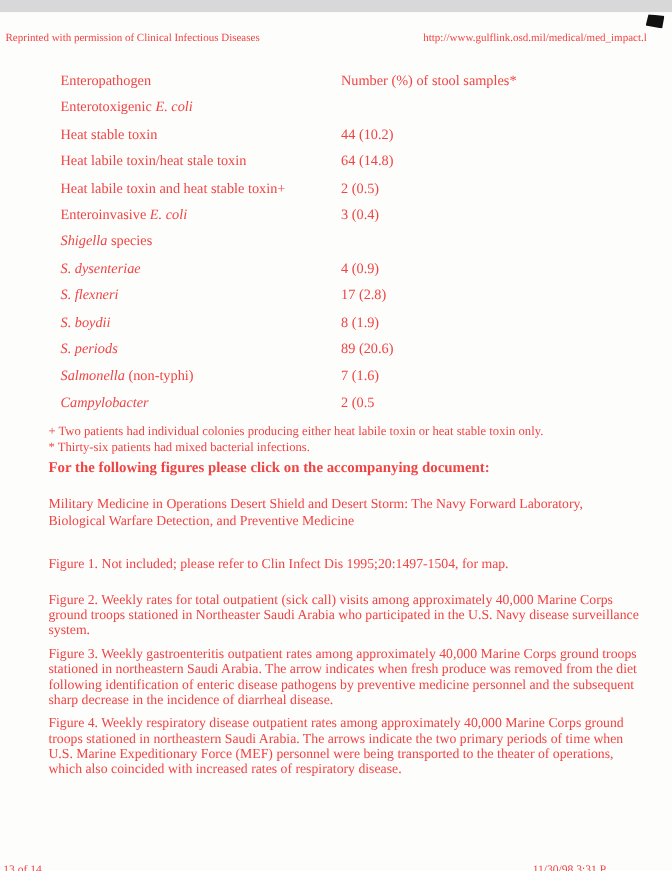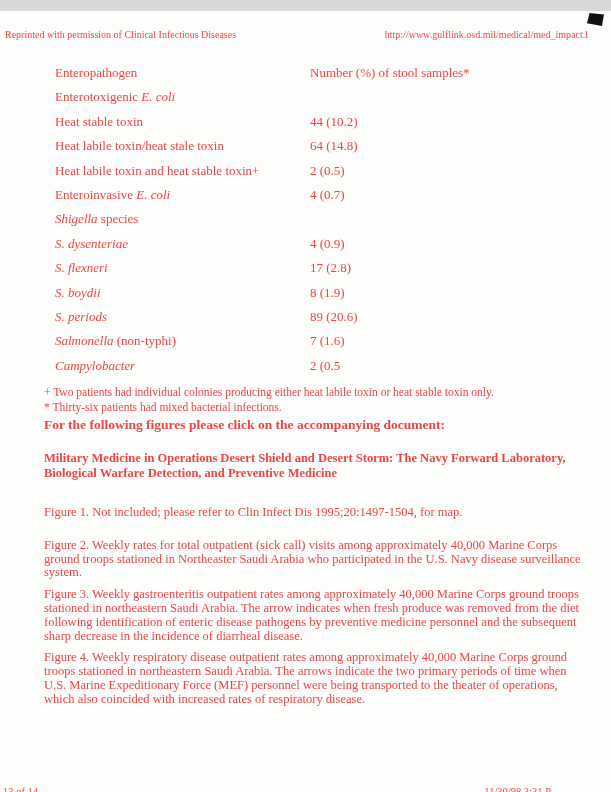--- a/index.html
+++ b/index.html
@@ -13,21 +13,21 @@
   .header { position:absolute; top:18px; left:5px; right:23px;
             display:flex; justify-content:space-between; font-size:10px; }
   .corner-mark { position:absolute; top:2px; right:7px; width:17px; height:13px;
                  background:#111; clip-path:polygon(15% 0, 100% 12%, 88% 100%, 0 78%); }
   .content { position:absolute; top:50px; left:44px; right:26px; }
   .table { margin-left:11px; font-size:13px; }
   .trow { display:grid; grid-template-columns:255px auto; height:24.4px; line-height:24.4px; }
   .trow .c1 i, .trow .c1 em { font-style:italic; }
   .footnotes { font-size:11.5px; line-height:14.5px; margin-top:7px; }
   .click-heading { font-size:13.5px; font-weight:bold; margin-top:3px; }
-  .doc-title { font-size:12.5px; font-weight:bold; margin-top:18px; width:540px; line-height:15px; }
+  .doc-title { font-size:12.5px; font-weight:normal; margin-top:18px; width:540px; line-height:15px; }
   .figures { margin-top:25px; font-size:12.5px; line-height:13.8px; width:541px; }
   .figures p { margin-bottom:8px; }
   .figures p.first-gap { margin-bottom:19px; }
   .footer-left  { position:absolute; bottom:6px; left:3px;  font-size:10.5px; }
   .footer-right { position:absolute; bottom:6px; right:60px; font-size:10.5px; }
 </style>
 </head>
 <body>
 
 <div class="page">
@@ -57,21 +57,21 @@
       <div class="trow">
         <span class="c1"><span>Heat labile toxin/heat stale toxin</span><i></i><span></span></span>
         <span class="c2">64 (14.8)</span>
       </div>
       <div class="trow">
         <span class="c1"><span>Heat labile toxin and heat stable toxin+</span><i></i><span></span></span>
         <span class="c2">2 (0.5)</span>
       </div>
       <div class="trow">
         <span class="c1"><span>Enteroinvasive </span><i>E. coli</i><span></span></span>
-        <span class="c2">4 (0.7)</span>
+        <span class="c2">3 (0.4)</span>
       </div>
       <div class="trow">
         <span class="c1"><span></span><i>Shigella</i><span> species</span></span>
         <span class="c2"></span>
       </div>
       <div class="trow">
         <span class="c1"><span></span><i>S. dysenteriae</i><span></span></span>
         <span class="c2">4 (0.9)</span>
       </div>
       <div class="trow">

